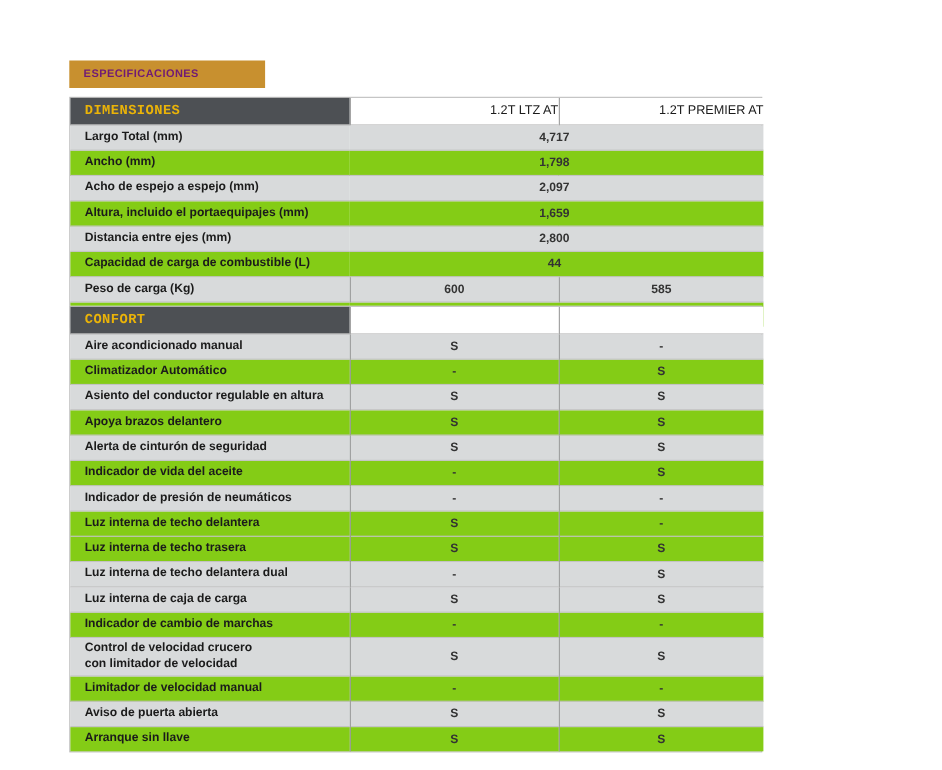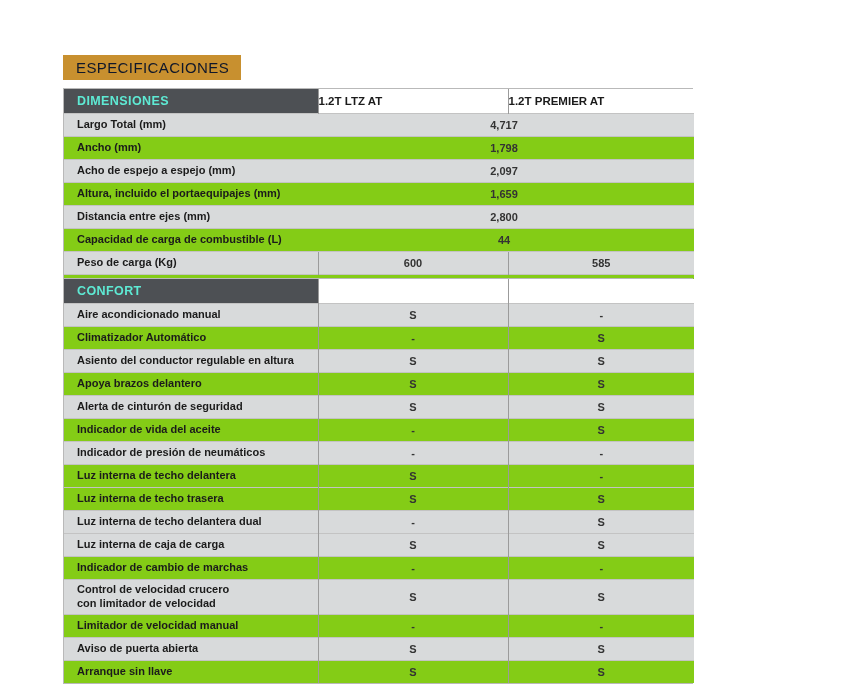--- a/index.html
+++ b/index.html
@@ -30,23 +30,23 @@
     top: 55px;
     width: 178px;
     height: 25px;
     background: #c8902f;
     display: flex;
     align-items: center;
     box-sizing: border-box;
     padding-left: 13px;
   }
   .section-banner .banner-text {
-    color: #0f172a;
-    font-size: 15px;
-    font-weight: normal;
+    color: #701a75;
+    font-size: 10px;
+    font-weight: bold;
     letter-spacing: 0.4px;
   }
 
   
   .spec-table {
     position: absolute;
     left: 63px;
     width: 630px;
     border: 1px solid #b9b9b9;
     box-sizing: border-box;
@@ -65,32 +65,33 @@
   .spec-table col.c-v2 { width: 186px; }
 
   
   tr.head-row td {
     padding: 0;
     height: 24px;
     vertical-align: middle;
   }
   td.head-band {
     background: #4d5054;
-    color: #5eead4;
+    color: #eab308;
     font-size: 12.5px;
     font-weight: bold;
     letter-spacing: 0.4px;
     padding-left: 13px !important;
+    font-family: Liberation Mono, monospace;
   }
   td.head-col {
     background: #ffffff;
     color: #1b1b1b;
     font-size: 11.5px;
-    font-weight: bold;
-    text-align: left;
+    font-weight: normal;
+    text-align: right;
     border-left: 1px solid #9b9b9b;
   }
   td.head-col.blank { border-left: 1px solid #9b9b9b; }
 
   
   tr.data-row td {
     height: 20px;
     font-size: 11px;
     color: #1b1b1b;
     border-top: 1px solid #c3c3c3;

